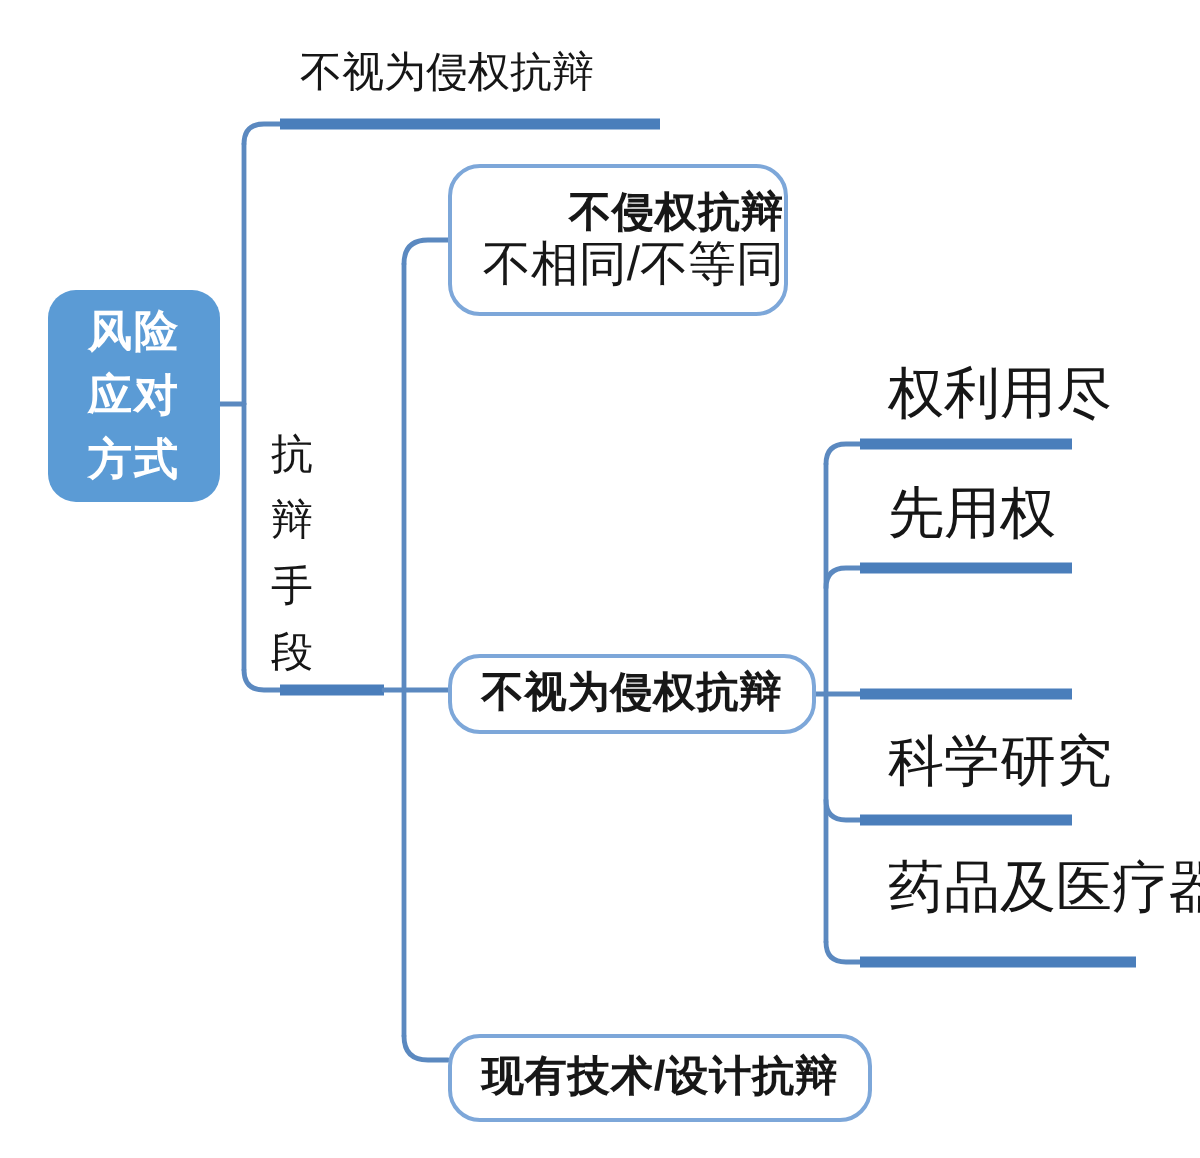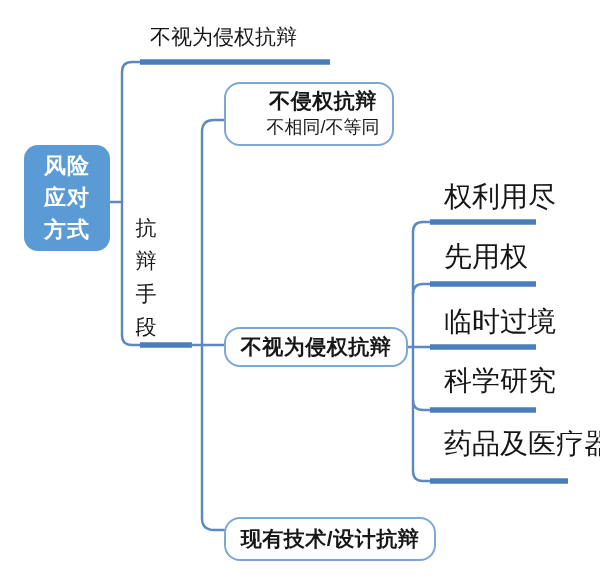--- a/index.html
+++ b/index.html
@@ -63,31 +63,31 @@
   }
   .boxed .line-bold {
     font-weight: bold;
     font-size: 21px;
     line-height: 26px;
     letter-spacing: 0.5px;
     white-space: nowrap;
   }
   .boxed .line-plain {
     font-weight: normal;
-    font-size: 18px;
+    font-size: 24px;
     line-height: 26px;
     white-space: nowrap;
   }
 
   #node-nonInfringement {
     left: 224px;
     top: 82px;
     width: 170px;
-    height: 64px;
-    align-items: center;
+    height: 76px;
+    align-items: flex-end;
     padding-left: 28px;
   }
   #node-notDeemed {
     left: 224px;
     top: 327px;
     width: 184px;
     height: 40px;
   }
   #node-priorArt {
     left: 224px;
@@ -212,21 +212,20 @@
   </div>
 
   <div class="boxed" id="node-priorArt">
     <div class="line-bold">现有技术/设计抗辩</div>
   </div>
 
   <div class="plain-label" id="label-exhaustion">权利用尽</div>
 
   <div class="plain-label" id="label-priorUse">先用权</div>
 
-  <div class="plain-label" id="label-transit">临时过境</div>
 
   <div class="plain-label" id="label-research">科学研究</div>
 
   <div class="plain-label" id="label-drugApproval">
     <span>药品及医疗器</span>
   </div>
 
 </div>
 
 </body></html>

